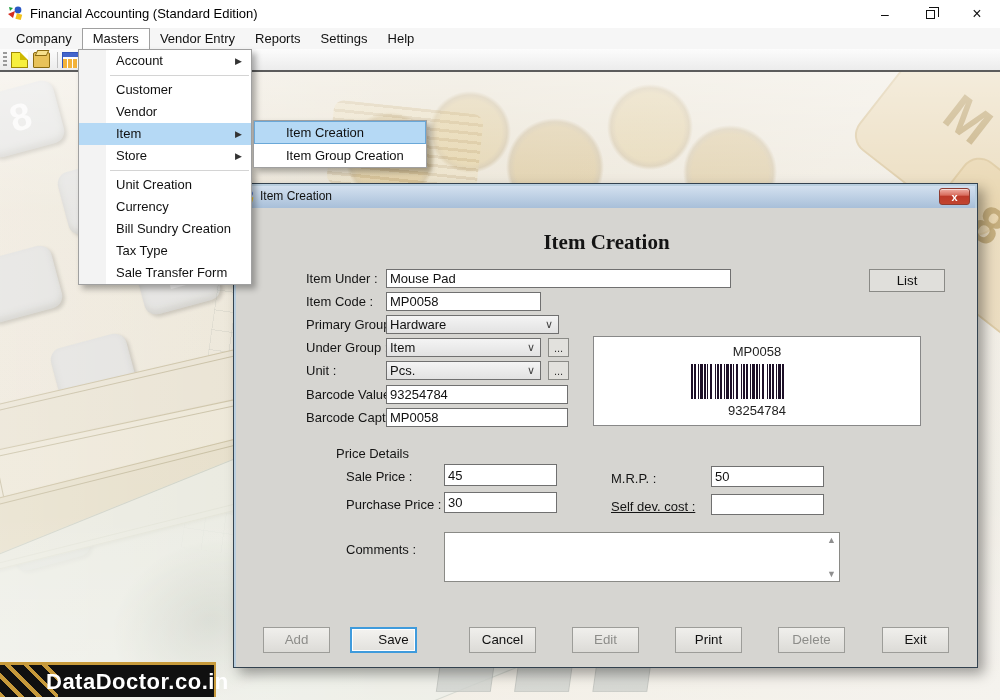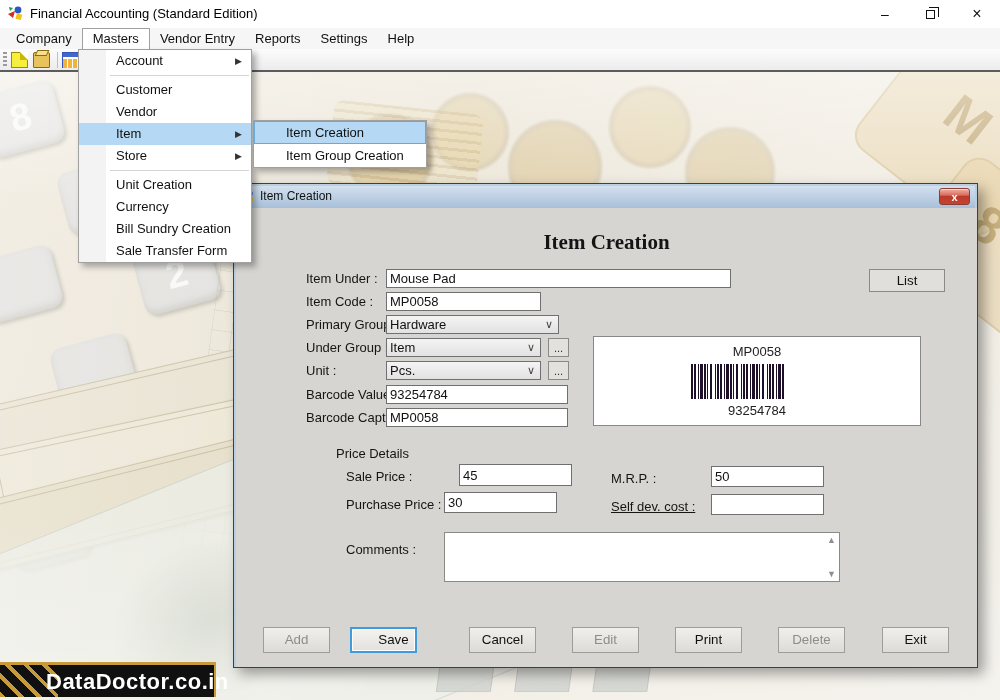--- a/index.html
+++ b/index.html
@@ -186,20 +186,21 @@
     <div class="menu-row"><span>Account</span><span class="menu-arrow">▶</span></div>
     <div class="menu-sep"></div>
     <div class="menu-row"><span>Customer</span></div>
     <div class="menu-row"><span>Vendor</span></div>
     <div class="menu-row hl"><span>Item</span><span class="menu-arrow">▶</span></div>
     <div class="menu-row"><span>Store</span><span class="menu-arrow">▶</span></div>
     <div class="menu-sep"></div>
     <div class="menu-row"><span>Unit Creation</span></div>
     <div class="menu-row"><span>Currency</span></div>
     <div class="menu-row"><span>Bill Sundry Creation</span></div>
+    <div class="menu-row"><span>Tax Type</span></div>
     <div class="menu-row"><span>Sale Transfer Form</span></div>
   </div>
 
   <div class="submenu-pop">
     <div class="submenu-row hl">Item Creation</div>
     <div class="submenu-row">Item Group Creation</div>
   </div>
 
   <div class="dialog">
     <div class="dlg-titlebar">
@@ -309,21 +310,21 @@
             <span class="br" style="width: 3px; flex: 0 0 3px;"></span>
             <span class="sp" style="width: 1px; flex: 0 0 1px;"></span>
             <span class="br" style="width: 2px; flex: 0 0 2px;"></span>
             <span class="sp" style="width: 1px; flex: 0 0 1px;"></span>
           </div>
         <div class="bc-number">93254784</div>
       </div>
 
       <span class="price-title">Price Details</span>
       <span class="f-label" style="left:110px;top:259px;">Sale Price :</span>
-      <input class="f-input" style="left: 208px; top: 256px; width: 113px; height: 22px; margin-left: 15px;" value="45">
+      <input class="f-input" style="left: 208px; top: 256px; width: 113px; height: 22px;" value="45">
       <span class="f-label" style="left:375px;top:261px;">M.R.P. :</span>
       <input class="f-input" style="left: 475px; top: 258px; width: 113px; height: 21px;" value="50">
       <span class="f-label" style="left:110px;top:287px;">Purchase Price :</span>
       <input class="f-input" style="left: 208px; top: 284px; width: 113px; height: 21px;" value="30">
       <span class="f-label" style="left:375px;top:289px;text-decoration:underline;">Self dev. cost :</span>
       <input class="f-input" style="left: 475px; top: 286px; width: 113px; height: 21px;" value="">
 
       <span class="f-label cm-label">Comments :</span>
       <textarea class="comments-box" style=""></textarea>
       <div class="cm-scroll">

